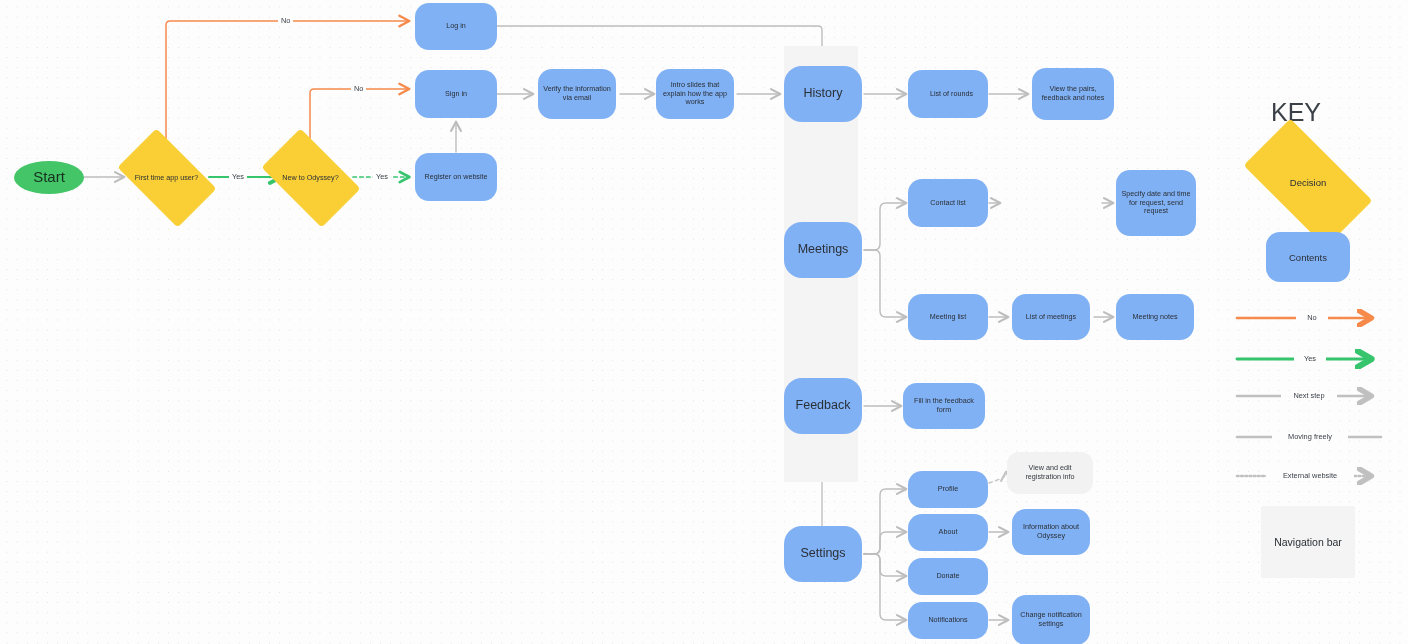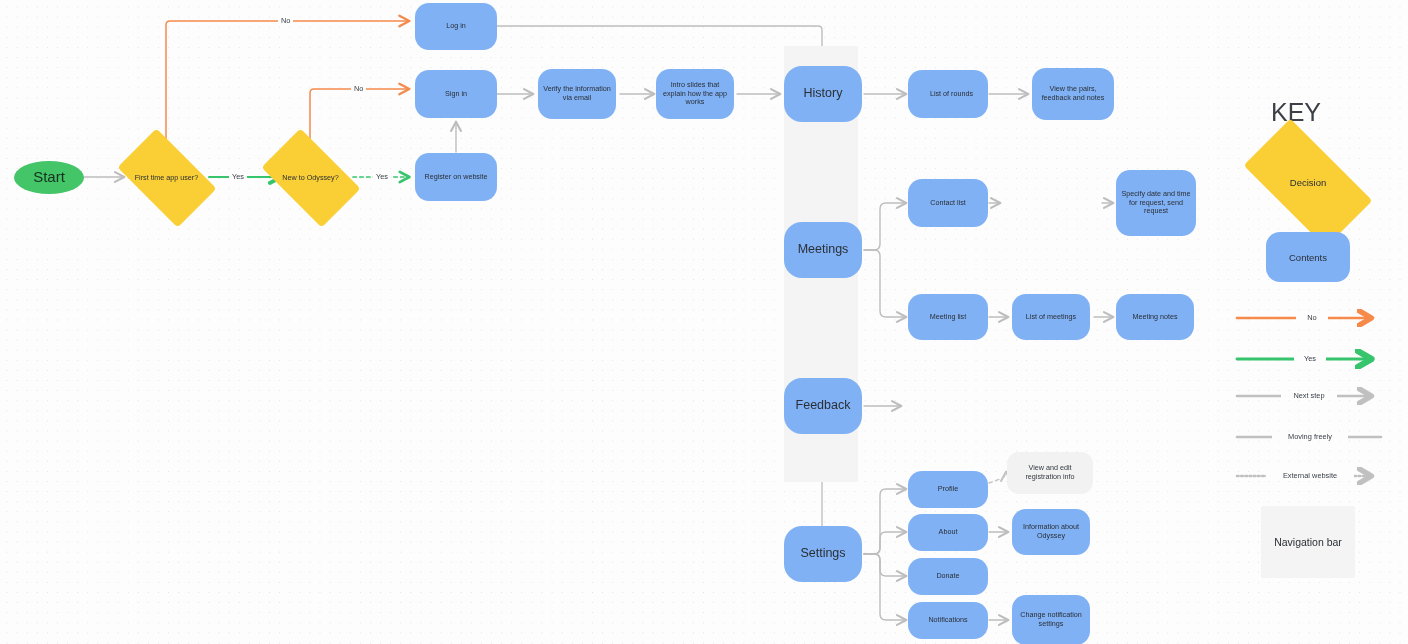--- a/index.html
+++ b/index.html
@@ -327,20 +327,23 @@
   </div>
 
   <div class="node n-blue" style="left:1116px; top:294px; width:78px; height:46px;">
     <span>Meeting notes</span>
   </div>
 
   <div class="node n-blue big" style="left:784px; top:378px; width:78px; height:56px;">
     <span>Feedback</span>
   </div>
 
+  <div class="node n-blue" style="left:903px; top:383px; width:82px; height:46px;">
+    <span>Fill in the feedback form</span>
+  </div>
 
   <div class="node n-blue big" style="left:784px; top:526px; width:78px; height:56px;">
     <span>Settings</span>
   </div>
 
   <div class="node n-blue" style="left:908px; top:471px; width:80px; height:37px;">
     <span>Profile</span>
   </div>
 
   <div class="node n-gray" style="left:1007px; top:452px; width:86px; height:42px;">

